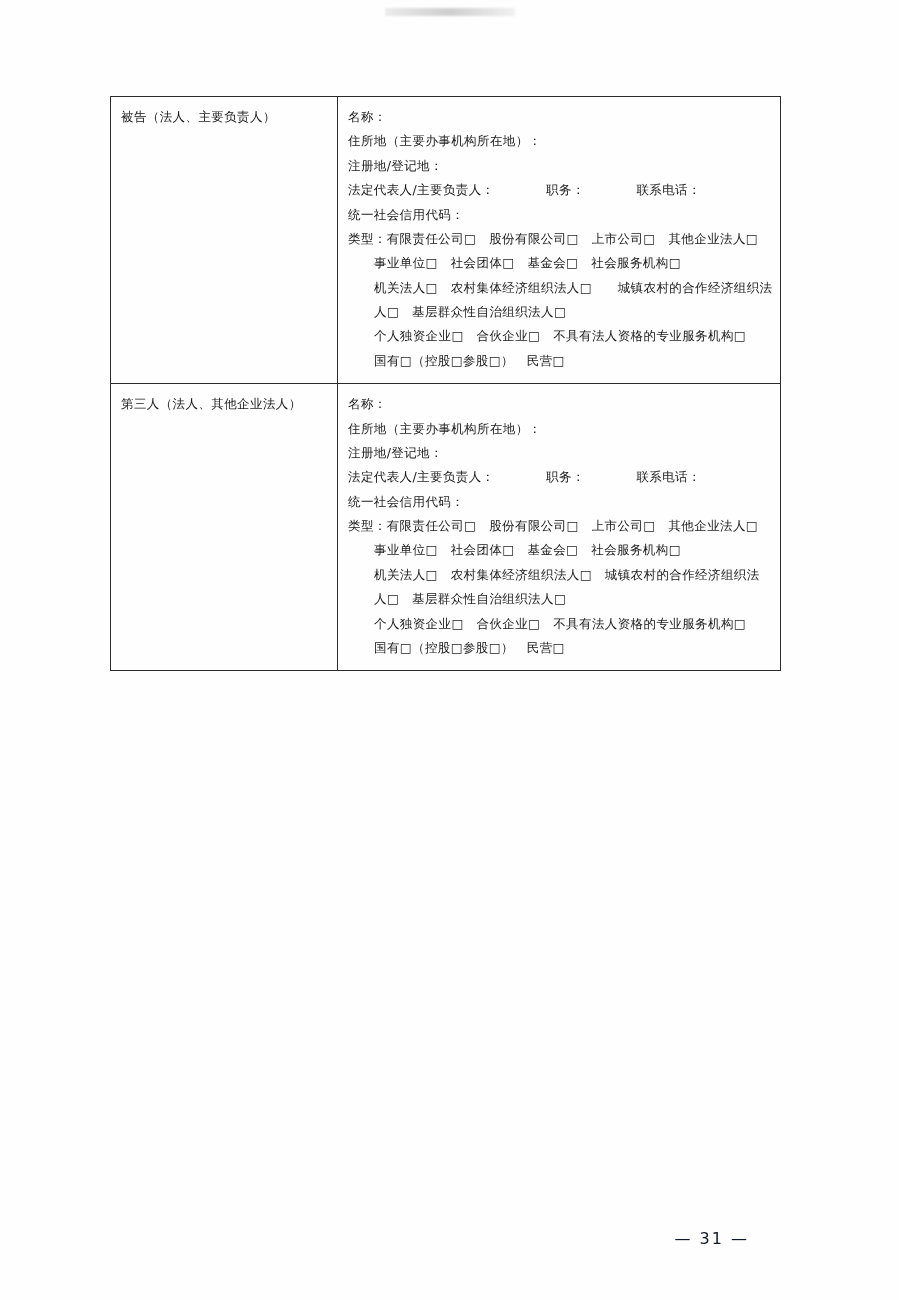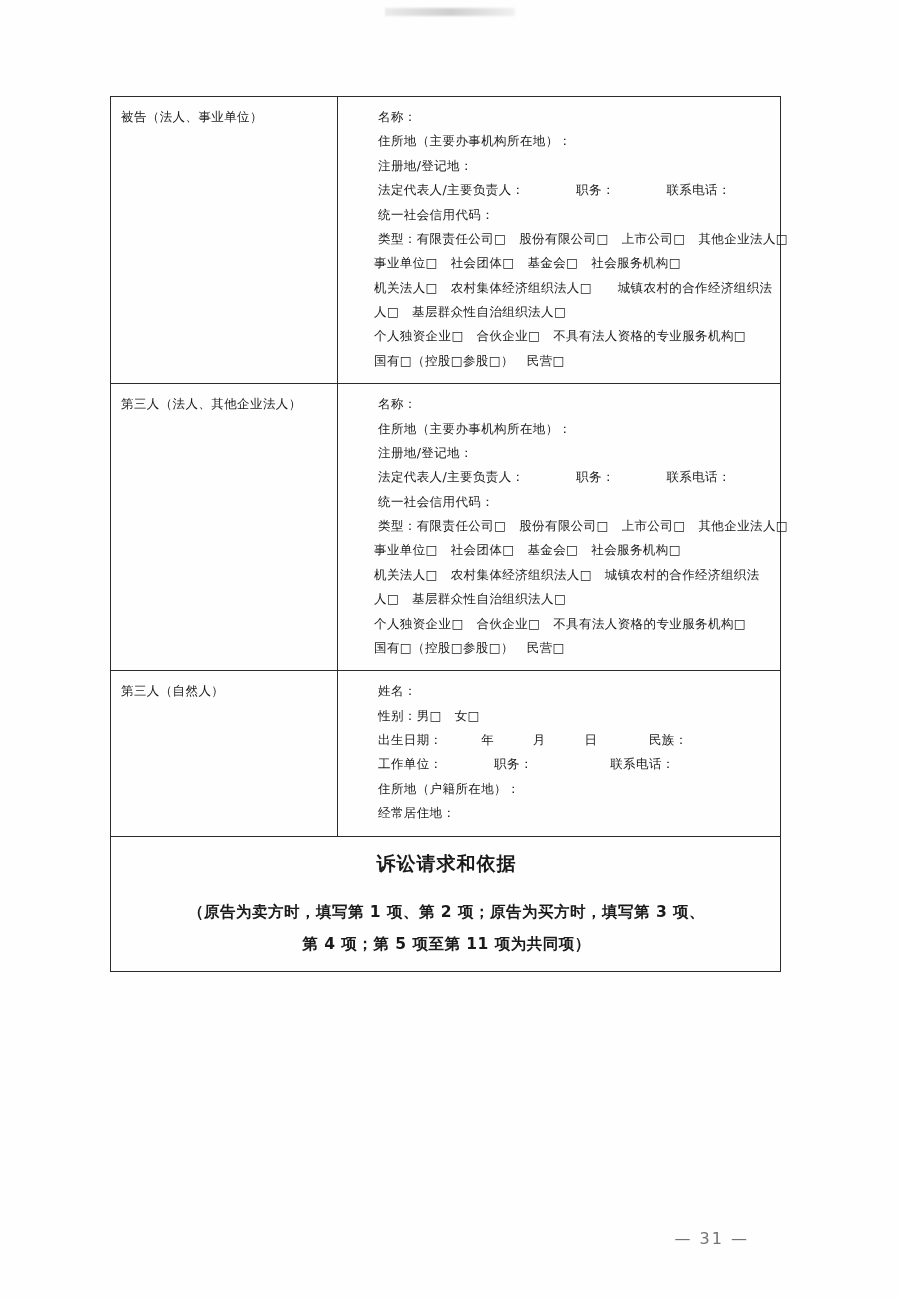--- a/index.html
+++ b/index.html
@@ -46,21 +46,20 @@
     width: 208px;
     vertical-align: middle;
     padding-left: 12px;
     font-size: 12.5px;
   }
   td.fields {
     padding-left: 12px;
   }
   .line {
     white-space: nowrap;
-    margin-left: 30px;
   }
   .ind {
     padding-left: 26px;
     white-space: nowrap;
   }
 
   td.heading {
     text-align: center;
     padding: 14px 20px 16px 20px;
   }
@@ -90,21 +89,21 @@
   }
   .item-value-inner {
     padding-left: 68px;
   }
   .page-number {
     position: absolute;
     right: 150px;
     bottom: 52px;
     font-size: 16px;
     letter-spacing: 2px;
-    color: #737373;
+    color: #0f172a;
   }
   .top-smudge {
     position: absolute;
     left: 385px;
     top: 8px;
     width: 130px;
     height: 8px;
     background: linear-gradient(90deg, rgba(180,180,180,0.25), rgba(120,120,120,0.35), rgba(190,190,190,0.2));
     filter: blur(1.2px);
   }
@@ -113,21 +112,21 @@
 <body>
 
 <div class="page">
   <div class="top-smudge"></div>
 
   <div class="sheet">
     <table class="form">
       <tbody>
 
         <tr>
-          <td class="label">被告（法人、事业单位）</td>
+          <td class="label">被告（法人、主要负责人）</td>
           <td class="fields">
             <div class="line">名称：</div>
             <div class="line">住所地（主要办事机构所在地）：</div>
             <div class="line">注册地/登记地：</div>
             <div class="line">法定代表人/主要负责人：　　　　职务：　　　　联系电话：</div>
             <div class="line">统一社会信用代码：</div>
             <div class="line">类型：有限责任公司□　股份有限公司□　上市公司□　其他企业法人□</div>
             <div class="ind">事业单位□　社会团体□　基金会□　社会服务机构□</div>
             <div class="ind">机关法人□　农村集体经济组织法人□　　城镇农村的合作经济组织法</div>
             <div class="ind">人□　基层群众性自治组织法人□</div>
@@ -147,38 +146,20 @@
             <div class="line">统一社会信用代码：</div>
             <div class="line">类型：有限责任公司□　股份有限公司□　上市公司□　其他企业法人□</div>
             <div class="ind">事业单位□　社会团体□　基金会□　社会服务机构□</div>
             <div class="ind">机关法人□　农村集体经济组织法人□　城镇农村的合作经济组织法</div>
             <div class="ind">人□　基层群众性自治组织法人□</div>
             <div class="ind">个人独资企业□　合伙企业□　不具有法人资格的专业服务机构□</div>
             <div class="ind">国有□（控股□参股□）　民营□</div>
           </td>
         </tr>
 
-        <tr>
-          <td class="label">第三人（自然人）</td>
-          <td class="fields">
-            <div class="line">姓名：</div>
-            <div class="line">性别：男□　女□</div>
-            <div class="line">出生日期：　　　年　　　月　　　日　　　　民族：</div>
-            <div class="line">工作单位：　　　　职务：　　　　　　联系电话：</div>
-            <div class="line">住所地（户籍所在地）：</div>
-            <div class="line">经常居住地：</div>
-          </td>
-        </tr>
 
-        <tr>
-          <td class="heading" colspan="2">
-            <div class="heading-title">诉讼请求和依据</div>
-            <div class="heading-sub">（原告为卖方时，填写第 1 项、第 2 项；原告为买方时，填写第 3 项、</div>
-            <div class="heading-sub">第 4 项；第 5 项至第 11 项为共同项）</div>
-          </td>
-        </tr>
 
       </tbody>
     </table>
   </div>
 
   <div class="page-number">— 31 —</div>
 </div>
 
 </body></html>

